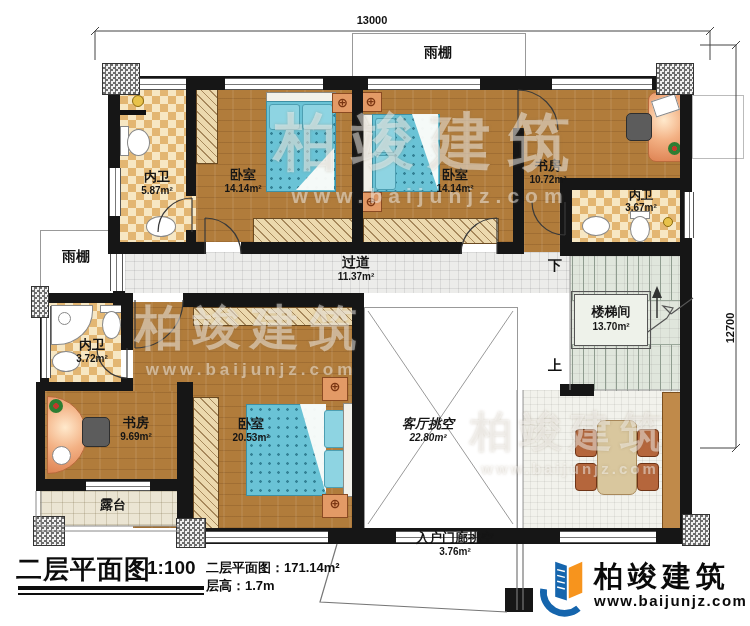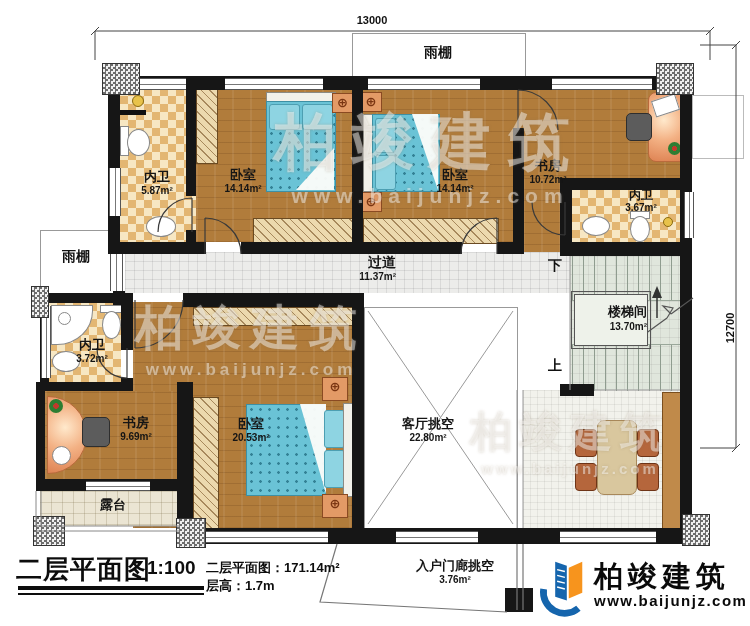--- a/index.html
+++ b/index.html
@@ -29,21 +29,21 @@
   .bedhead{background:#f2f1ea;border:1px solid #8a8a84;}
   .fold{background:#fdfdfa;opacity:.95;}
   .ns{background:#e39a66;border:1px solid #8a4a22;color:#7a3512;font-size:13px;line-height:18px;text-align:center;font-weight:bold;}
   .whitefix{background:#fff;border:1px solid #888;}
   .ell{border-radius:50%;}
   .desk{background:radial-gradient(circle at 45% 40%,#ffe9cc 0%,#f3b184 45%,#dd8050 100%);border:1px solid #b96a3c;}
   .chair{background:#5c5c5c;border:1px solid #2e2e2e;border-radius:5px;}
   .plant{background:radial-gradient(circle,#c0392b 0 28%,#2e7d32 30% 100%);border-radius:50%;}
   .gold{background:#e8c24a;border:1px solid #8a6a10;border-radius:50%;}
   .treads{background-image:repeating-linear-gradient(90deg,#8f9c8f 0 1px,transparent 1px 11px);}
-  .stairbox{background:#eef2ea;border:1px solid #555;outline:1px solid #555;outline-offset:2px;text-align:right;color:#151515;}
+  .stairbox{background:#eef2ea;border:1px solid #555;outline:1px solid #555;outline-offset:2px;text-align:center;color:#151515;}
   .tbl{background:#d9c79e;border:1px solid #a8885a;border-radius:7px;}
   .tchair{background:#b5663c;border:1px solid #6e3417;border-radius:4px;}
   .cab{background:#c08a4a;border:1px solid #7a4e1e;}
   
   .rl{position:absolute;text-align:center;color:#151515;line-height:1.12;}
   .rl .nm{display:block;font-weight:bold;font-size:13px;}
   .rl .ar{display:block;font-weight:bold;font-size:10px;}
   .small .nm{font-size:12px;}
   .big .nm{font-size:14px;}
   .dimtxt{position:absolute;font-size:11px;font-weight:bold;color:#111;text-align:center;}
@@ -245,44 +245,44 @@
       <span class="ar">14.14m²</span>
   </div>
   <div class="rl" style="left:508px;top:159px;width:80px;">
     <span class="nm">书房</span>
       <span class="ar">10.72m²</span>
   </div>
   <div class="rl small" style="left:601px;top:189px;width:80px;">
     <span class="nm">内卫</span>
       <span class="ar">3.67m²</span>
   </div>
-  <div class="rl big" style="left:316px;top:255px;width:80px;text-align:right;">
+  <div class="rl big" style="left:316px;top:255px;width:80px;">
     <span class="nm">过道</span>
       <span class="ar">11.37m²</span>
   </div>
   <div class="rl" style="left:50px;top:338px;width:84px;">
     <span class="nm">内卫</span>
       <span class="ar">3.72m²</span>
   </div>
   <div class="rl" style="left:96px;top:416px;width:80px;">
     <span class="nm">书房</span>
       <span class="ar">9.69m²</span>
   </div>
   <div class="rl" style="left:211px;top:417px;width:80px;">
     <span class="nm">卧室</span>
       <span class="ar">20.53m²</span>
   </div>
-  <div class="rl" style="left:375px;top:417px;width:106px;">
+  <div class="rl" style="left:375px;top:417px;width:106px;font-style:italic;">
     <span class="nm">客厅挑空</span>
       <span class="ar">22.80m²</span>
   </div>
   <div class="rl" style="left:73px;top:498px;width:80px;">
     <span class="nm">露台</span>
   </div>
-  <div class="rl" style="left:384px;top:559px;width:142px;">
+  <div class="rl" style="left:384px;top:531px;width:142px;">
     <span class="nm">入户门廊挑空</span>
       <span class="ar">3.76m²</span>
   </div>
 
   <div class="abs stairbox" style="left:574px;top:294px;width:72px;height:50px;">
     <span class="nm" style="display:block;font-weight:bold;font-size:13px;margin-top:8px;">楼梯间</span>
     <span class="ar" style="display:block;font-weight:bold;font-size:10px;">13.70m²</span>
   </div>
   <div class="updown" style="left:548px;top:257px;">下</div>
   <div class="updown" style="left:548px;top:357px;">上</div>

